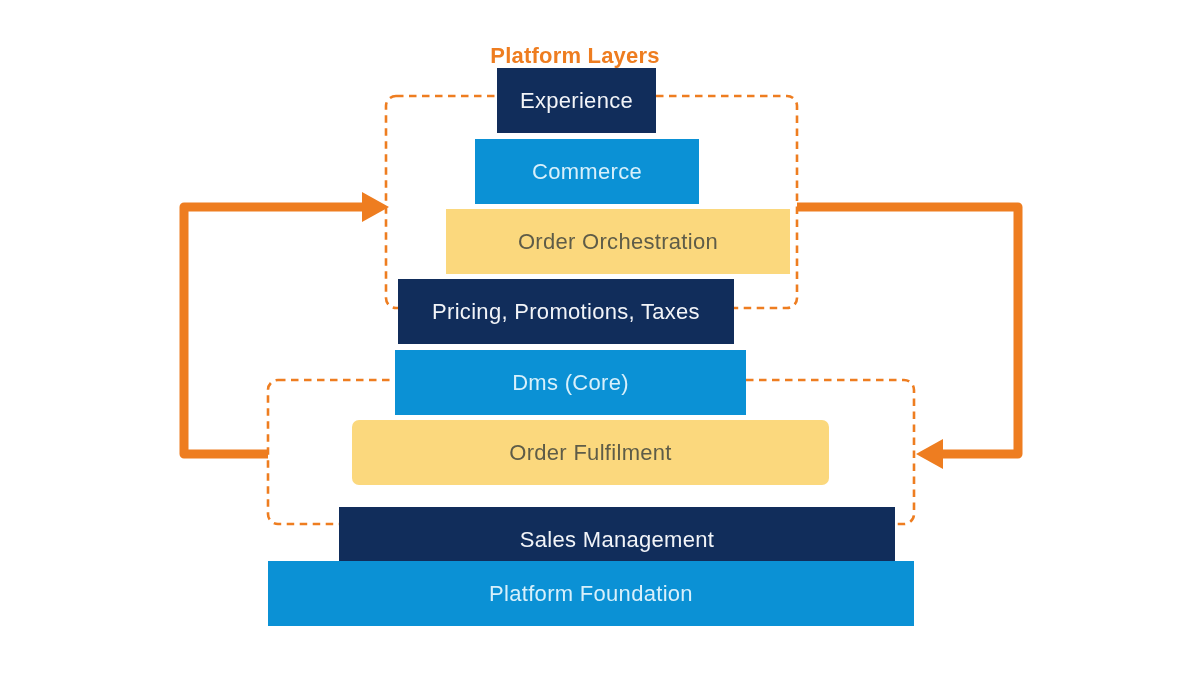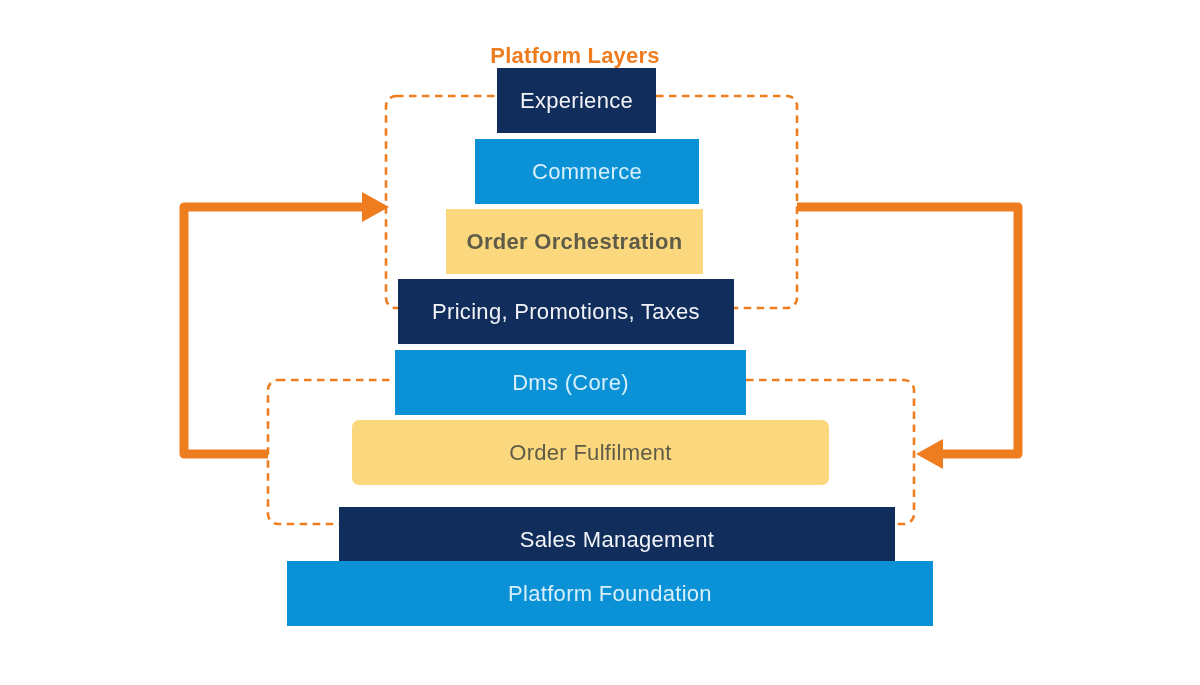--- a/index.html
+++ b/index.html
@@ -44,26 +44,26 @@
     letter-spacing: 0.3px;
     white-space: nowrap;
     z-index: 1;
   }
   .bar.navy  { background: var(--navy, #112D5B);  color: #F2F4F8; }
   .bar.blue  { background: var(--blue, #0B91D5);  color: #D8F0FB; }
   .bar.yellow{ background: var(--yellow, #FBD87D); color: #5E5C48; }
 
   .b1 { left: 497px; top:  68px; width: 159px; }
   .b2 { left: 475px; top: 139px; width: 224px; }
-  .b3 { left: 446px; top: 209px; width: 257px; font-weight: bold; }
+  .b3 { left: 446px; top: 209px; width: 344px; }
   .b4 { left: 398px; top: 279px; width: 336px; }
   .b5 { left: 395px; top: 350px; width: 351px; }
   .b6 { left: 352px; top: 420px; width: 477px; border-radius: 7px; }
   .b7 { left: 313px; top: 507px; width: 556px; margin-left: 26px; }
-  .b8 { left: 268px; top: 561px; width: 646px; margin-left: 19px; }
+  .b8 { left: 268px; top: 561px; width: 646px; }
 
   .dashed-rect {
     fill: none;
     stroke: var(--orange, #EE7D20);
     stroke-width: 2.6;
     stroke-dasharray: 7.5 5.5;
   }
   .loop-arrow {
     fill: none;
     stroke: var(--orange, #EE7D20);

